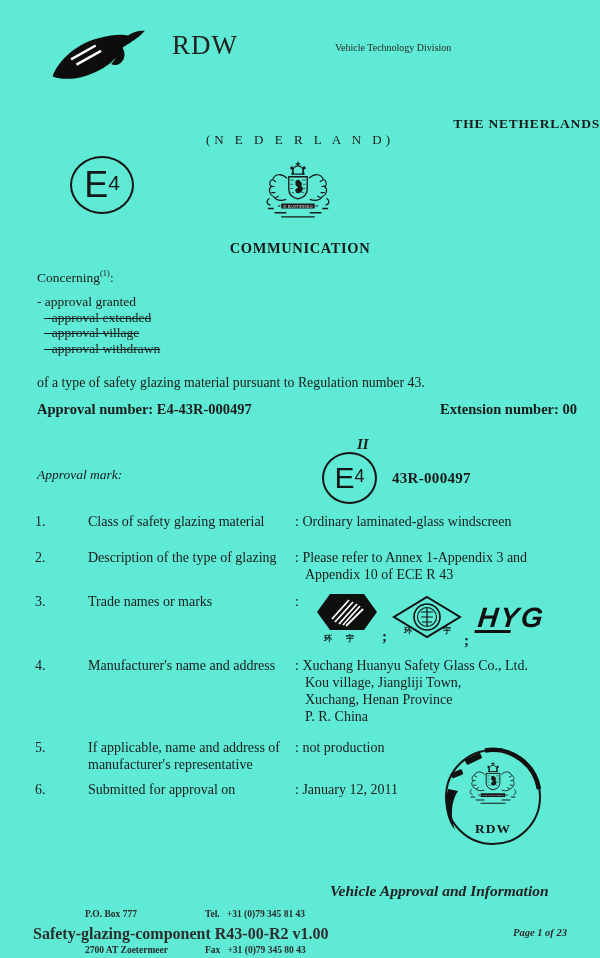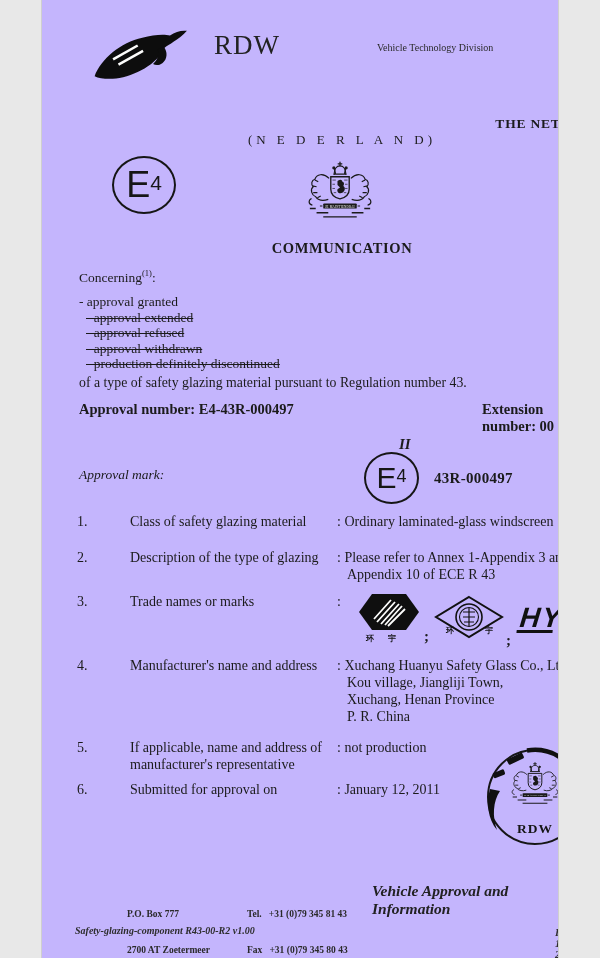--- a/index.html
+++ b/index.html
@@ -1,19 +1,19 @@
 <!DOCTYPE html>
 <html><head>
 <meta charset="utf-8">
 <style>
   * { margin:0; padding:0; box-sizing:border-box; }
   html,body { background:#e8e8e8; }
   #page {
-    position:relative; width:516px; height:958px; margin:0 auto;
-    background:#c4b5fd; color:#1b1b1b; overflow:hidden;
+    position:relative; width:600px; height:958px; margin:0 auto;
+    background:#5eead4; color:#1b1b1b; overflow:hidden;
     font-family:"Liberation Serif","DejaVu Serif",serif;
     box-shadow:0 0 0 1px #cfcfcf;
   }
   .abs { position:absolute; }
 
   
   #bird-logo { left:48px; top:26px; }
   #brand { left:172px; top:30px; font-size:27px; letter-spacing:1px; color:#222; }
   #division { left:335px; top:42px; font-size:10px; font-weight:normal; color:#2a2a2a; }
 
@@ -76,21 +76,21 @@
   }
   #hyg-logo::after { content:""; position:absolute; left:-2px; bottom:1px; width:36px; height:3px; background:#111; }
 
   
   #stamp { left:443px; top:745px; }
   
   .foot-col { position:absolute; top:884px; font-size:9.5px; line-height:12px; font-weight:bold; color:#2a2a2a; white-space:pre; }
   #foot-address { left:85px; }
   #foot-contact { left:205px; }
   #foot-slogan { left:330px; top:882px; font-size:15.5px; font-weight:bold; font-style:italic; color:#222; }
-  #doc-ref { left:33px; top:925px; font-size:10px; font-style:italic; font-weight:bold; color:#2d2d2d; }
+  #doc-ref { left:33px; top:925px; font-size:16px; font-weight:bold; color:#2d2d2d; }
   #page-num { left:513px; top:927px; font-size:10.5px; font-style:italic; font-weight:bold; color:#2d2d2d; }
 </style>
 </head>
 <body>
 
 <svg width="0" height="0" style="position:absolute" aria-hidden="true">
   <defs>
     <g id="coat-arms">
       <g stroke="#1a1a1a" fill="none" stroke-width="1.5" stroke-linecap="round">
         <path d="M43,17 h14"></path>
@@ -151,23 +151,22 @@
   </svg>
 
   <div id="title" class="abs">COMMUNICATION</div>
 
   <div id="concerning-head" class="abs">
     <span>Concerning</span><sup>(1)</sup><span>:</span>
   </div>
   <div id="concerning-list" class="abs">
     <div>- approval granted</div>
     <div class="struck">- approval extended</div>
-    <div class="struck">- approval refused</div>
+    <div class="struck">- approval village</div>
     <div class="struck">- approval withdrawn</div>
-    <div class="struck">- production definitely discontinued</div>
   </div>
   <div id="regulation-line" class="abs">of a type of safety glazing material pursuant to Regulation number 43.</div>
 
   <div id="approval-number" class="abs">Approval number: E4-43R-000497</div>
   <div id="extension-number" class="abs">Extension number: 00</div>
 
   <div id="approval-mark-label" class="abs">Approval mark:</div>
   <div id="roman-ii" class="abs">II</div>
   <div id="e-badge-mark" class="abs e-badge">
     <span class="e-letter">E</span>

